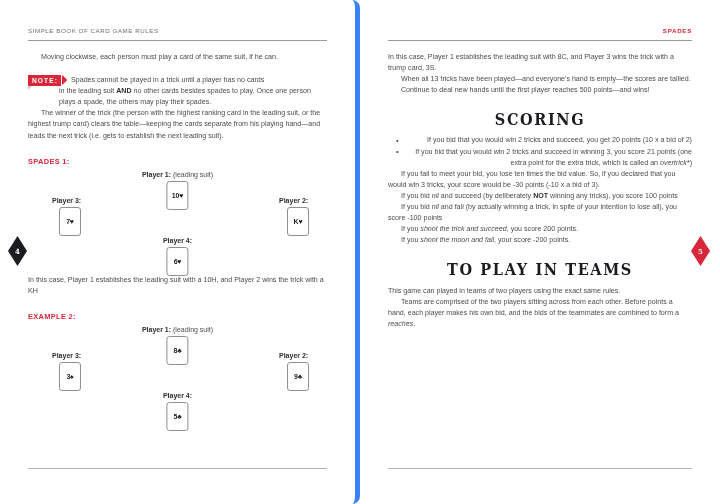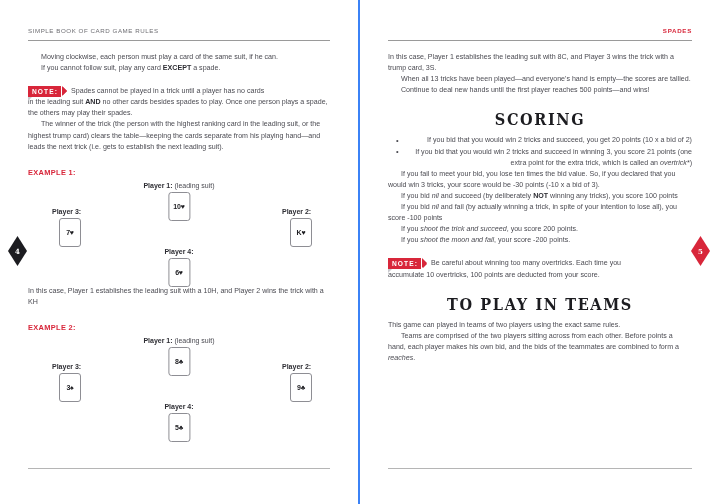--- a/index.html
+++ b/index.html
@@ -21,21 +21,21 @@
     display: flex;
     background: #fdfdfd;
   }
   .page {
     position: relative;
     width: 360px;
     height: 504px;
     background: #ffffff;
     box-sizing: border-box;
   }
-  .page-left { border-right: 2px solid #3b82f6; }
+  .page-left { border-right: 5px solid #3b82f6; border-radius: 8px; }
 
   
   .runhead {
     position: absolute;
     top: 26px;
     left: 28px;
     right: 28px;
     height: 14px;
   }
   .runhead-rule {
@@ -142,21 +142,21 @@
     top: 1.3px;
     width: 0; height: 0;
     border-top: 4.2px solid transparent;
     border-bottom: 4.2px solid transparent;
     border-left: 4.2px solid #d8263a;
   }
   .note-text {
     flex: 1 1 auto;
     padding-left: 1px;
   }
-  .note-rest { margin-top: 0; }
+  .note-rest { margin-top: 0; margin-left: 31px; }
 
   
   .ex-label {
     color: #d8263a;
     font-weight: bold;
     font-size: 7.4px;
     letter-spacing: 0.35px;
     margin-top: 14px;
   }
 
@@ -269,34 +269,33 @@
 
     <div class="runhead">
       <div class="runhead-text">SIMPLE BOOK OF CARD GAME RULES</div>
       <div class="runhead-rule"></div>
     </div>
 
     <div class="col">
 
       <p class="ind">Moving clockwise, each person must play a card of the same suit, if he can.</p>
 
-      <p class="ind"><span>If you cannot follow suit, play any card </span><span class="bd">EXCEPT</span><span> a spade.</span></p>
 
       <div class="note-block">
         <div class="note-line1">
           <span class="note-badge">NOTE:</span>
           <span class="note-chev"></span>
           <span class="note-text">Spades cannot be played in a trick until a player has no cards</span>
         </div>
         <p class="note-rest"><span>in the leading suit </span><span class="bd">AND</span><span> no other cards besides spades to play. Once one person plays a spade, the others may play their spades.</span></p>
       </div>
 
       <p class="ind">The winner of the trick (the person with the highest ranking card in the leading suit, or the highest trump card) clears the table—keeping the cards separate from his playing hand—and leads the next trick (i.e. gets to establish the next leading suit).</p>
 
-      <div class="ex-label">EXAMPLE 1:</div>
+      <div class="ex-label">SPADES 1:</div>
 
       <div class="diagram">
         <div class="seat seat-top">
           <div class="seat-label"><span class="pname">Player 1:</span><span class="sub"> (leading suit)</span></div>
           <div class="card">10♥</div>
         </div>
         <div class="seat seat-left">
           <div class="seat-label"><span class="pname">Player 3:</span></div>
           <div class="card">7♥</div>
         </div>
@@ -367,28 +366,20 @@
       <p class="ind">If you fail to meet your bid, you lose ten times the bid value. So, if you declared that you would win 3 tricks, your score would be -30 points (-10 x a bid of 3).</p>
 
       <p class="ind"><span>If you bid </span><span class="em">nil</span><span> and succeed (by deliberately </span><span class="bd">NOT</span><span> winning any tricks), you score 100 points</span></p>
 
       <p class="ind"><span>If you bid </span><span class="em">nil</span><span> and fail (by actually winning a trick, in spite of your intention to lose all), you score -100 points</span></p>
 
       <p class="ind"><span>If you </span><span class="em">shoot the trick and succeed</span><span>, you score 200 points.</span></p>
 
       <p class="ind"><span>If you </span><span class="em">shoot the moon and fail</span><span>, your score -200 points.</span></p>
 
-      <div class="note-block">
-        <div class="note-line1">
-          <span class="note-badge">NOTE:</span>
-          <span class="note-chev"></span>
-          <span class="note-text">Be careful about winning too many overtricks. Each time you</span>
-        </div>
-        <p class="note-rest">accumulate 10 overtricks, 100 points are deducted from your score.</p>
-      </div>
 
       <div class="sec-head">TO PLAY IN TEAMS</div>
 
       <p>This game can played in teams of two players using the exact same rules.</p>
       <p class="ind"><span>Teams are comprised of the two players sitting across from each other. Before points a hand, each player makes his own bid, and the bids of the teammates are combined to form a </span><span class="em">reaches</span><span>.</span></p>
 
     </div>
 
     <div class="footrule"></div>
 

